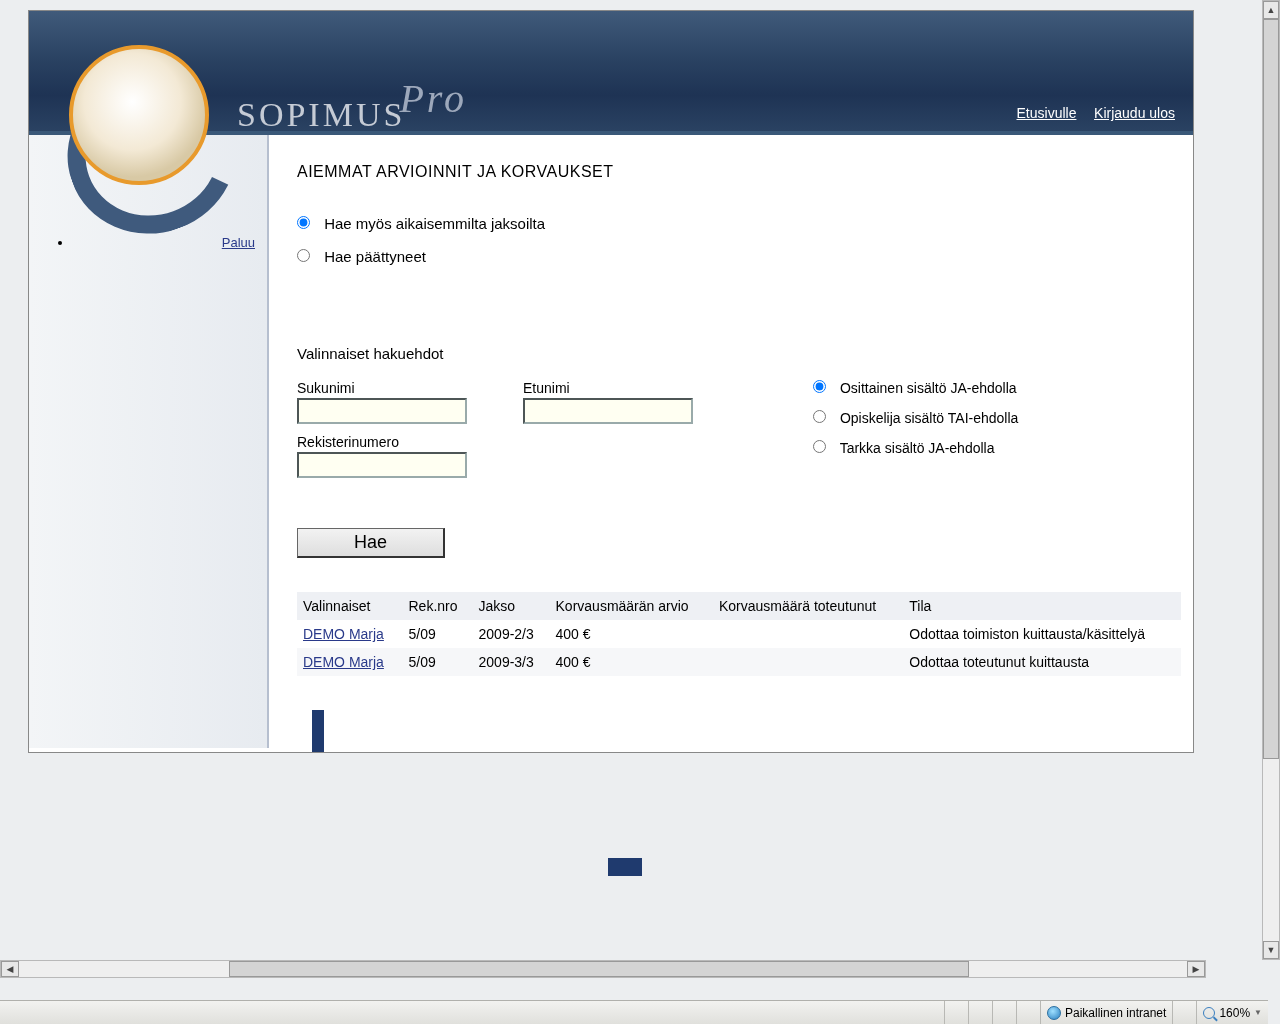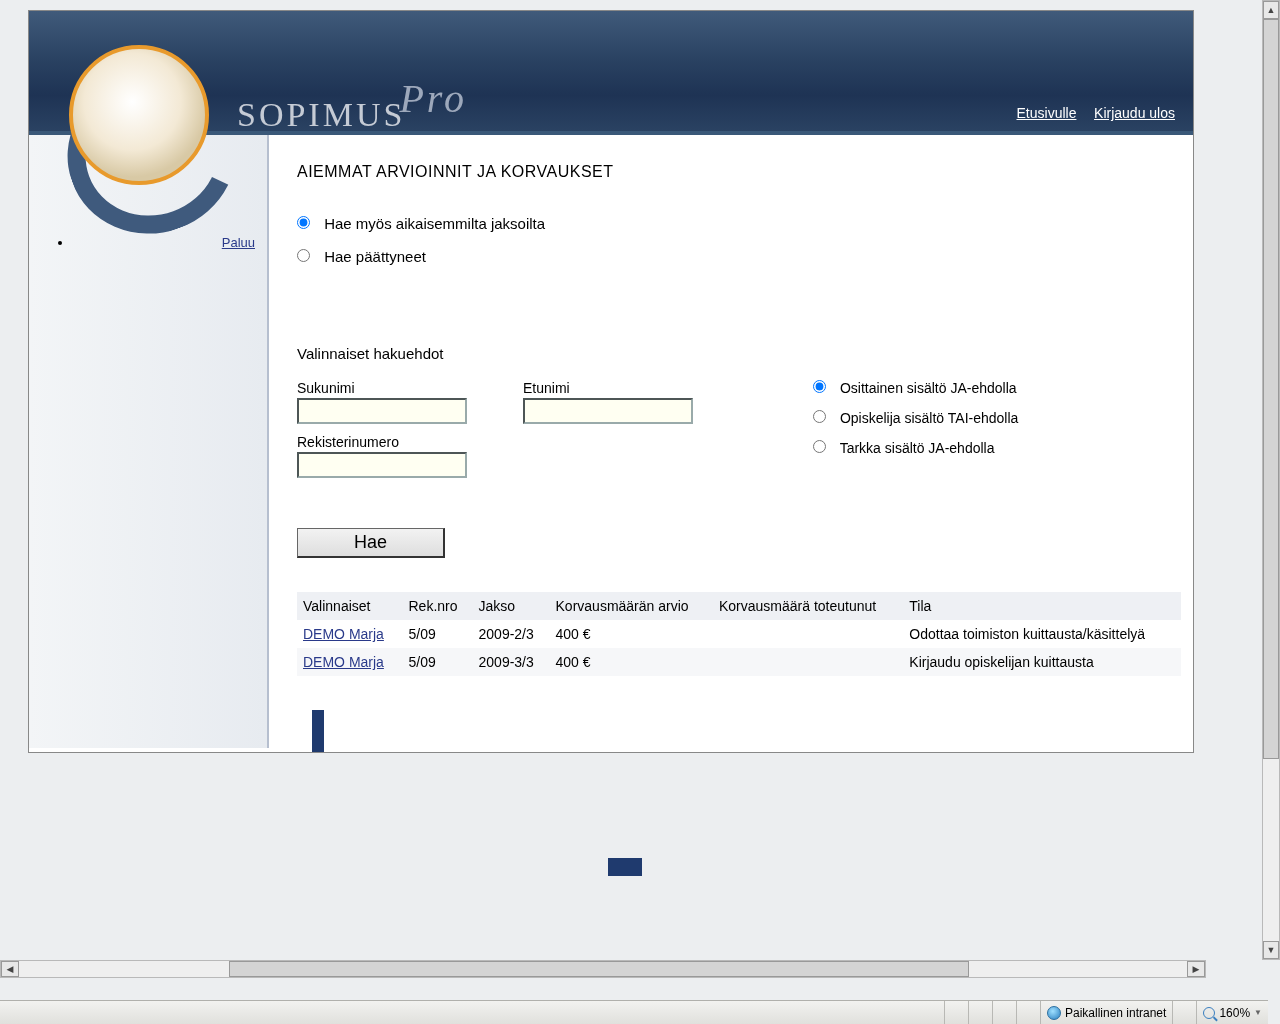--- a/index.html
+++ b/index.html
@@ -151,21 +151,21 @@
             <td>400 €</td>
             <td></td>
             <td>Odottaa toimiston kuittausta/käsittelyä</td>
           </tr>
           <tr>
             <td><a href="#">DEMO Marja</a></td>
             <td>5/09</td>
             <td>2009-3/3</td>
             <td>400 €</td>
             <td></td>
-            <td>Kirjaudu opiskelijan kuittausta</td>
+            <td>Odottaa toteutunut kuittausta</td>
           </tr>
         </tbody>
       </table>
     </div>
   </div>
   <div class="blue-marker"></div>
 </div>
 
 <div class="blue-tab"></div>
 

